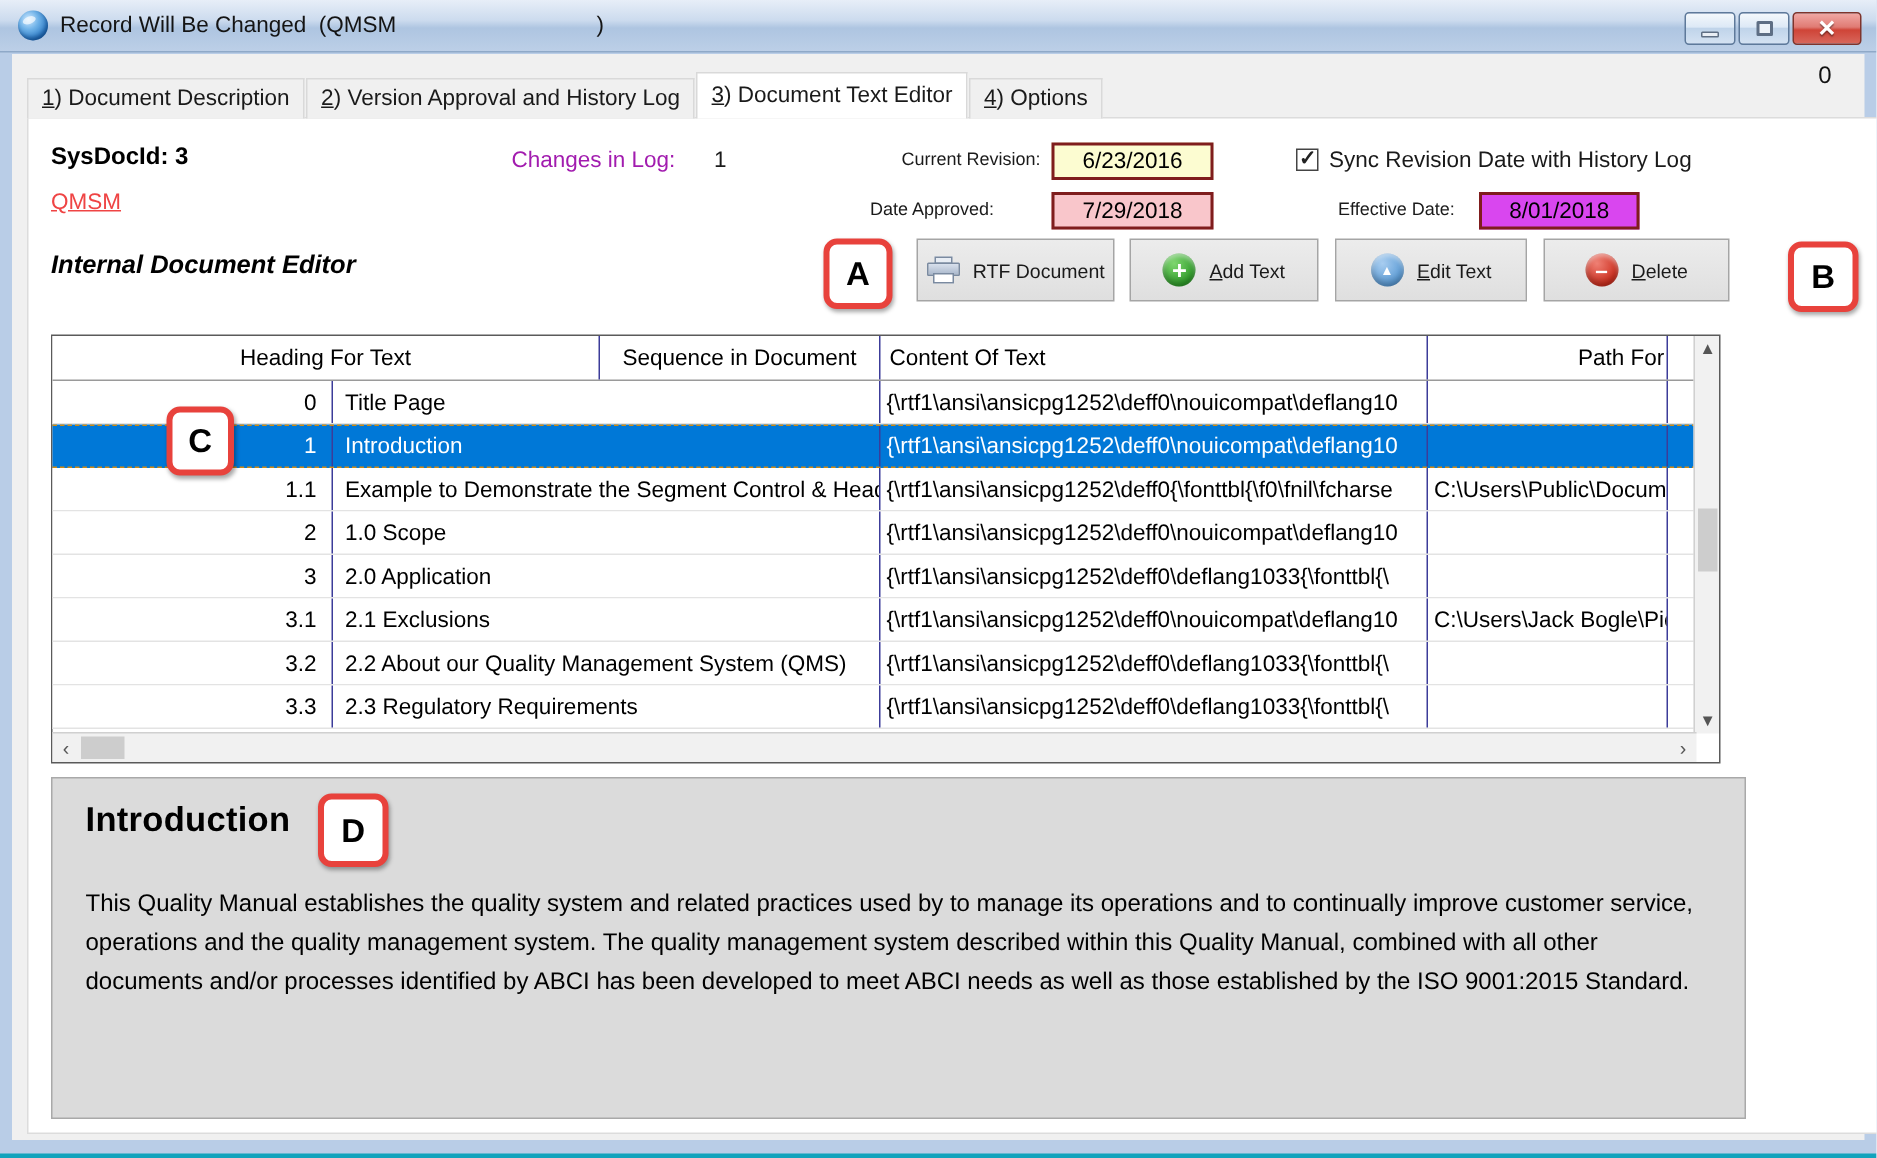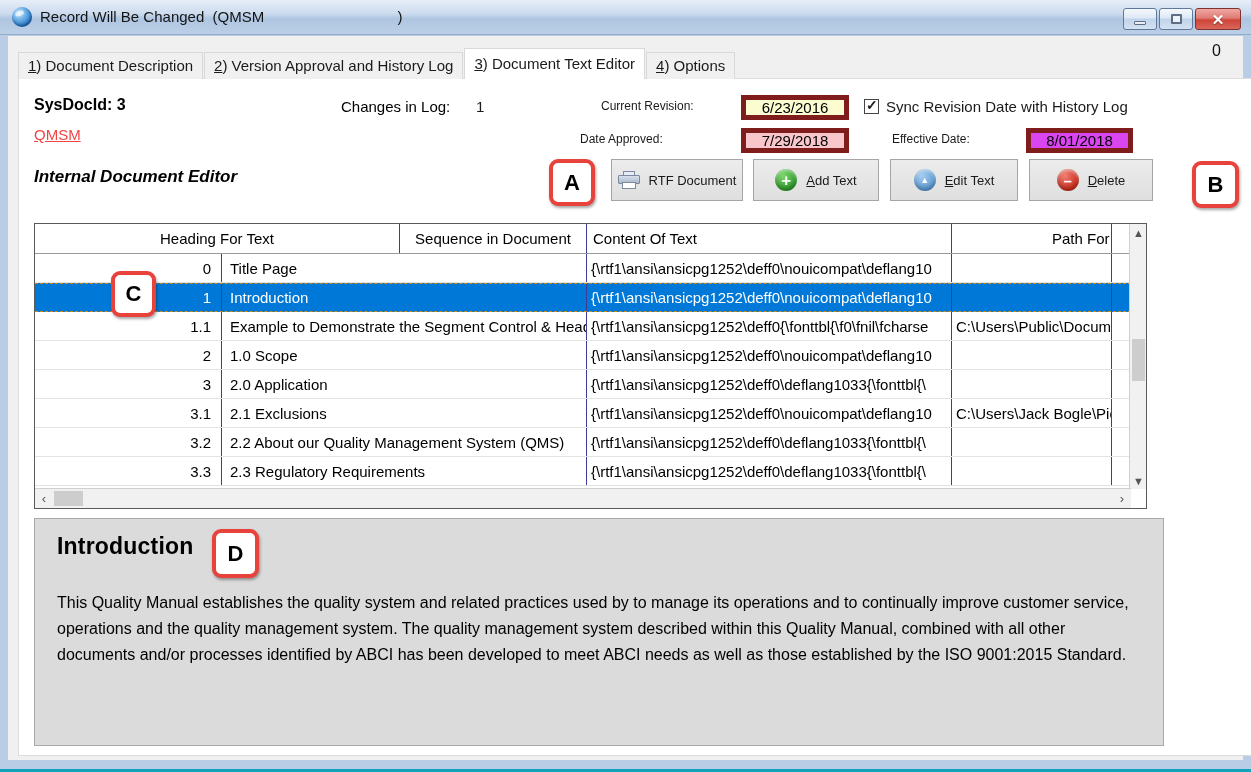--- a/index.html
+++ b/index.html
@@ -39,26 +39,26 @@
     border:1px solid #d9d9d9; border-bottom:none; margin-right:1px; height:27px; white-space:nowrap; }
   .tab.active { background:#fff; height:31px; padding-top:6px; border-color:#d9d9d9; position:relative; z-index:4; }
   .tab .u { text-decoration:underline; }
 
   
   .content { position:absolute; left:10px; top:42px; width:1240px; height:678px; background:#fff;
     border:1px solid #dcdcdc; z-index:2; }
 
   .sysdocid { position:absolute; left:15px; top:17px; font-size:16px; font-weight:bold; color:#000; }
   .doc-link { position:absolute; left:15px; top:47px; font-size:15px; color:#ef4444; text-decoration:underline; }
-  .changes-label { position:absolute; left:322px; top:19px; font-size:15px; color:#000000; }
+  .changes-label { position:absolute; left:322px; top:19px; font-size:15px; color:#a21caf; }
   .changes-value { position:absolute; left:457px; top:19px; font-size:15px; color:#1a1a1a; }
 
   .lbl { position:absolute; font-size:12px; color:#1a1a1a;margin-left:24px; }
-  .field { position:absolute; height:25px; border:5px solid #7f1d1d; font-size:15px; color:#000;
-    display:flex; align-items:center; justify-content:center;margin-left:40px; }
+  .field { position:absolute; height:25px; border:2px solid #7f1d1d; font-size:15px; color:#000;
+    display:flex; align-items:center; justify-content:center; }
   .f-yellow { background:#fcfcd1; }
   .f-pink   { background:#f9c6cb; }
   .f-green  { background:#d946ef; }
 
   .checkbox-row { position:absolute; left:845px; top:19px; display:flex; align-items:center; gap:7px; }
   .checkbox { width:15px; height:15px; background:#fff; border:1px solid #444; position:relative; }
   .checkbox.checked::after { content:"✓"; position:absolute; left:1px; top:-3px; font-size:14px; font-weight:bold; color:#222; }
   .checkbox-row span.cb-label { font-size:15px; color:#1a1a1a; }
 
   .editor-title { position:absolute; left:15px; top:88px; font-size:17px; font-weight:bold; font-style:italic; color:#000; }

